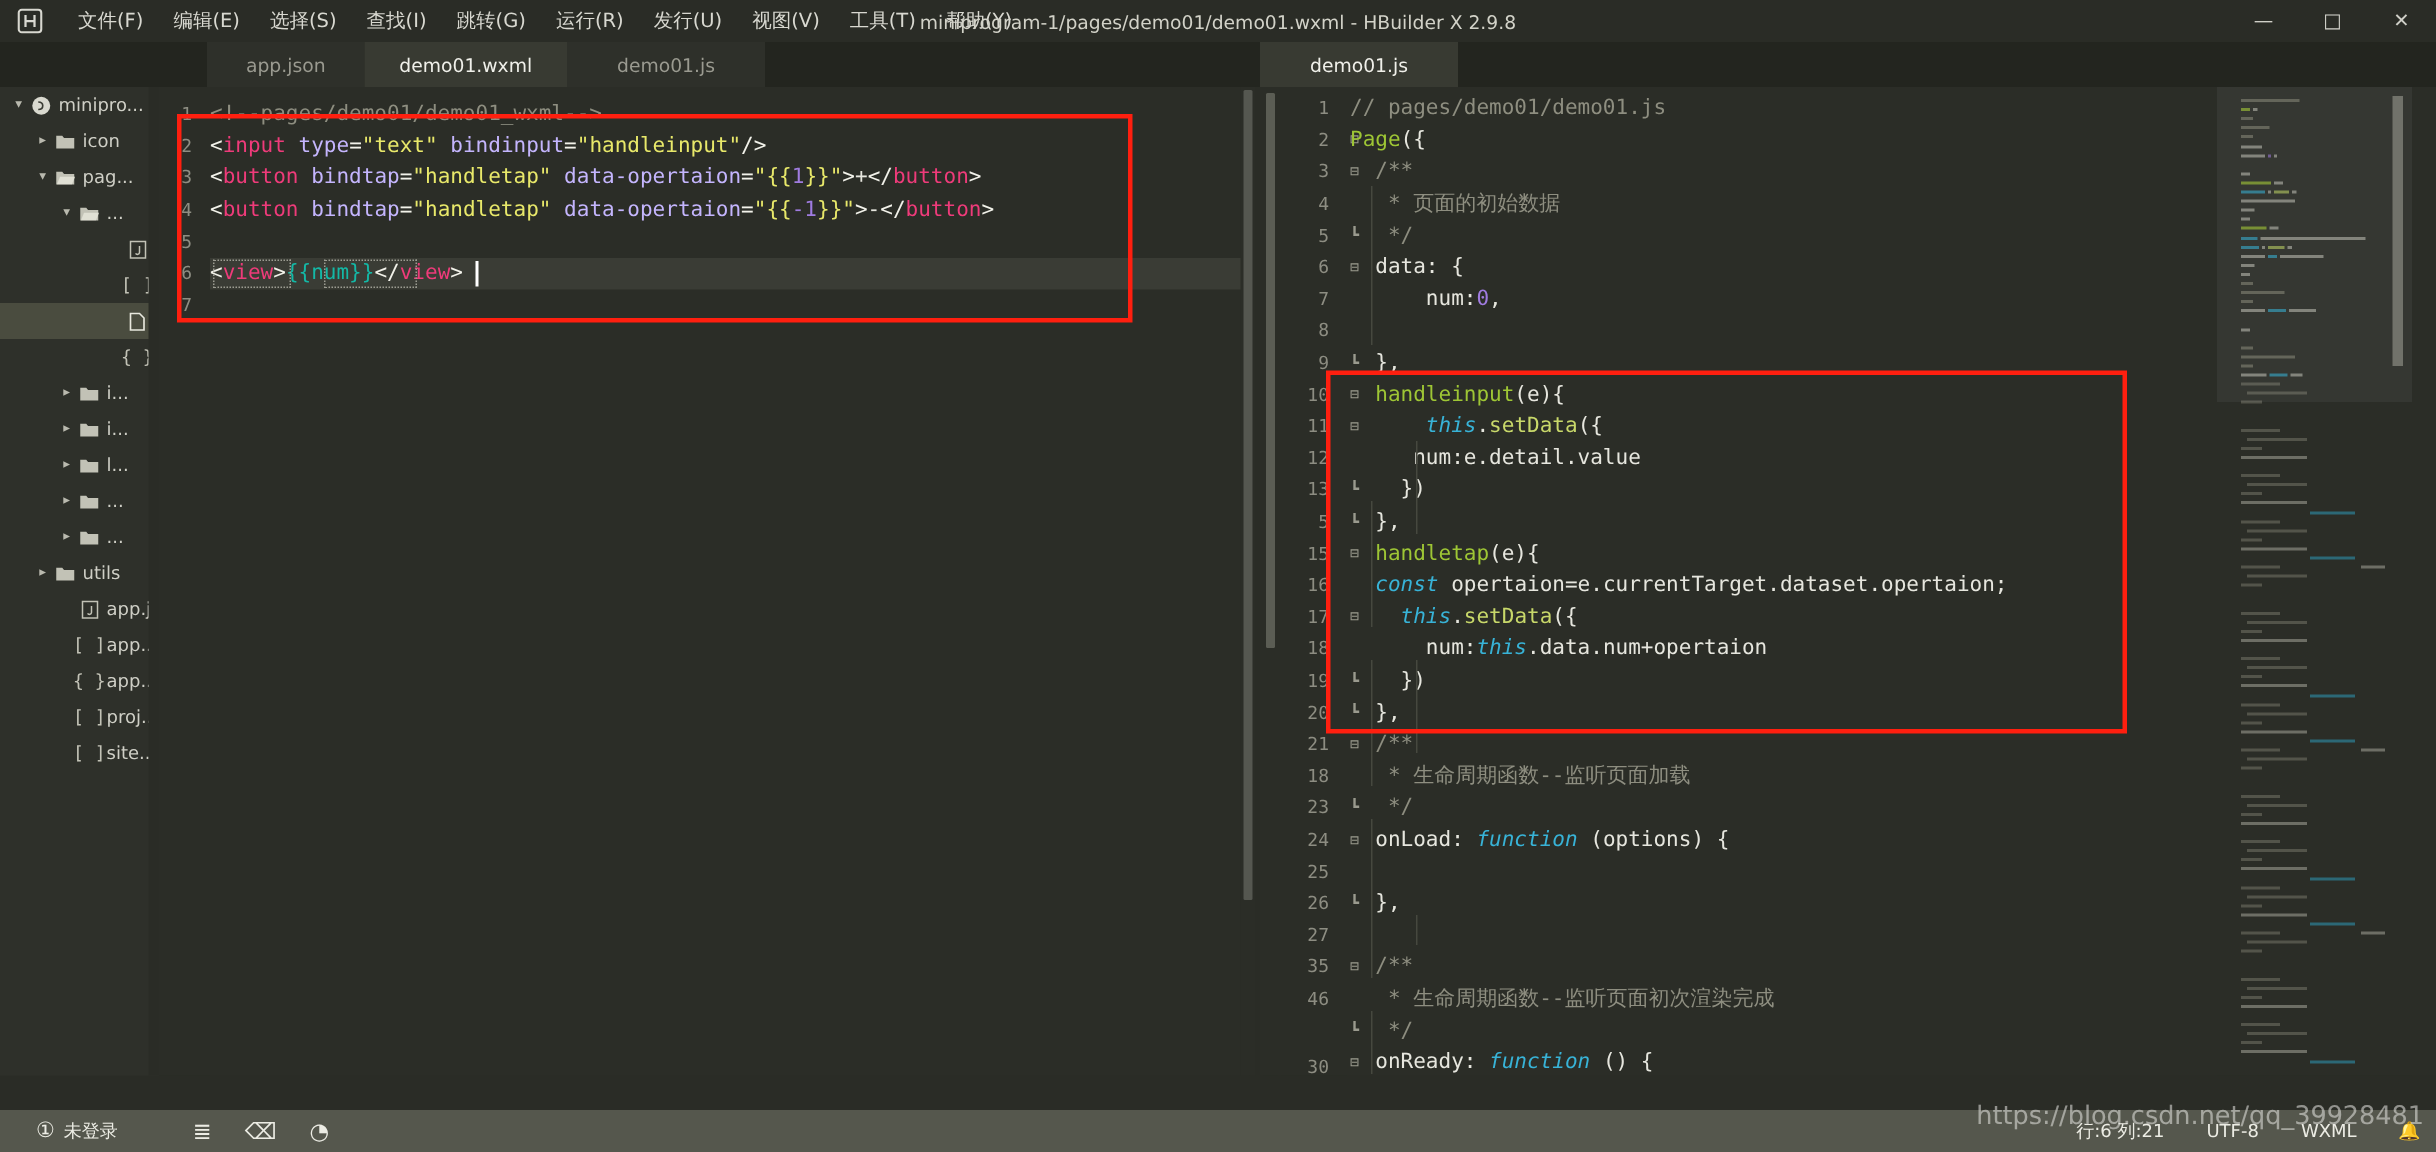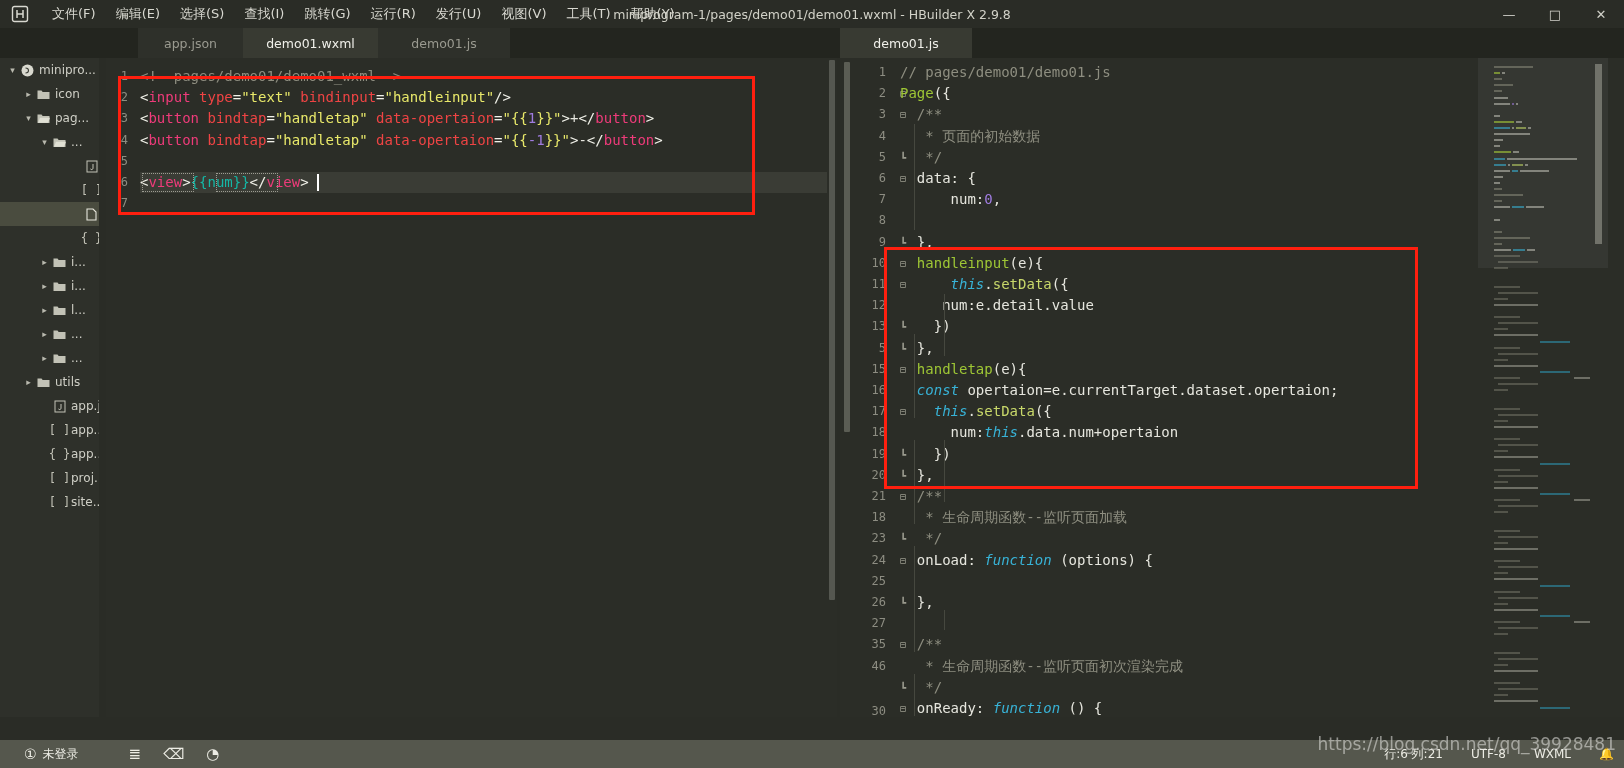--- a/index.html
+++ b/index.html
@@ -96,21 +96,21 @@
   .ln {
     height: 21.2px; line-height: 21.2px; text-align: right;
     padding-right: 6px;
   }
   .cl { height: 21.2px; line-height: 21.2px; }
   .cl.cur { background: #3a3c35; }
 
   
   .t-com  { color: #8e8e80; }
   .t-tag  { color: #ee3b7a; }
-  .t-attr { color: #ef4444; }
+  .t-attr { color: #c4b5fd; }
   .t-str  { color: #e8e86a; }
   .t-punc { color: #f2f2ea; }
   .t-num  { color: #a07ce0; }
   .t-fn   { color: #9ec635; }
   .t-kw   { color: #38b3d7; font-style: italic; }
   .t-meth { color: #c8d86a; }
   .t-plain{ color: #e6e6de; }
   .t-mustache { color: #14b8a6; }
 
   .fold {

